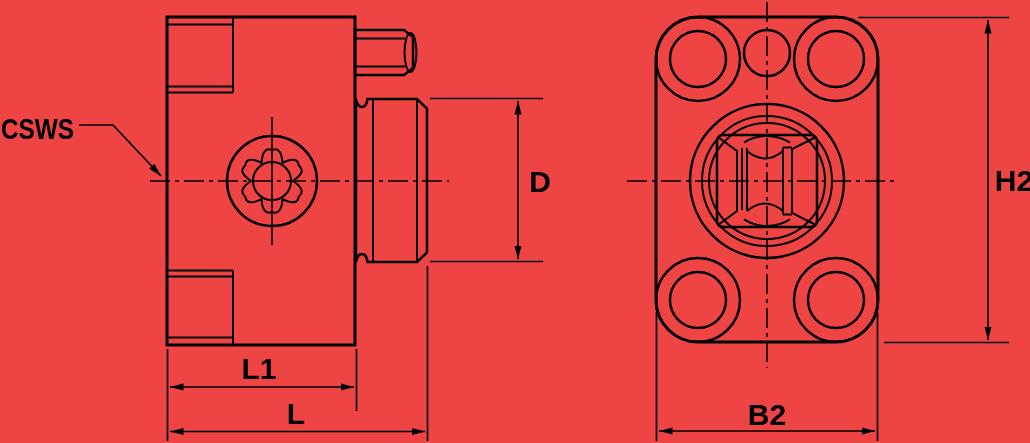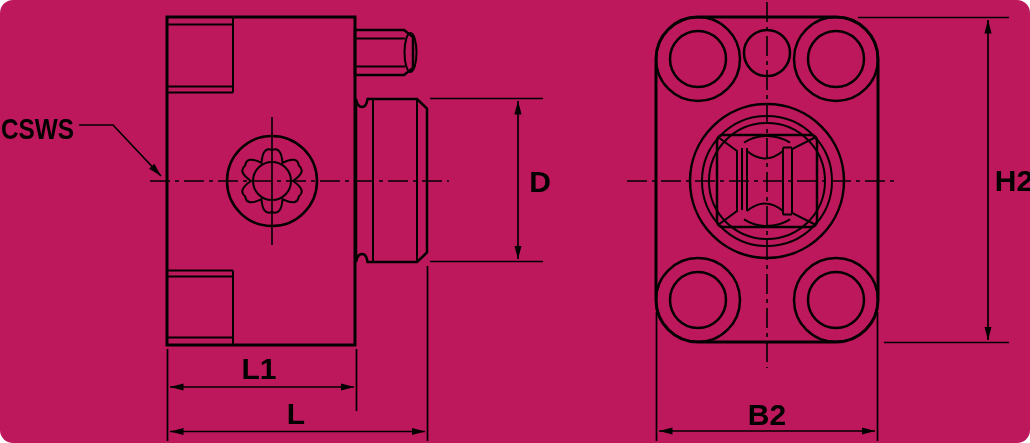--- a/index.html
+++ b/index.html
@@ -1,16 +1,16 @@
 <!DOCTYPE html>
 <html><head>
 <meta charset="utf-8">
 <style>
   html, body { margin: 0; padding: 0; background: #ffffff; }
-  .stage { position: relative; width: 1030px; height: 443px; background: #be185d; overflow: hidden; border-radius: 13px; }
+  .stage { position: relative; width: 1030px; height: 443px; background: #ef4444; overflow: hidden; }
   svg { display: block; }
   .outline { fill: none; stroke: #000; stroke-width: 3; stroke-linejoin: miter; }
   .thin    { fill: none; stroke: #000; stroke-width: 2; }
   .med     { fill: none; stroke: #000; stroke-width: 2.5; }
   .dim     { fill: none; stroke: #000; stroke-width: 1.7; }
   .cl      { fill: none; stroke: #000; stroke-width: 1.6; stroke-dasharray: 20 5 4 5; }
   .clsolid { fill: none; stroke: #000; stroke-width: 1.6; }
   .lbl { font-family: "Liberation Sans", "DejaVu Sans", sans-serif; font-weight: bold; font-size: 30px; fill: #000; }
 </style>
 </head>

